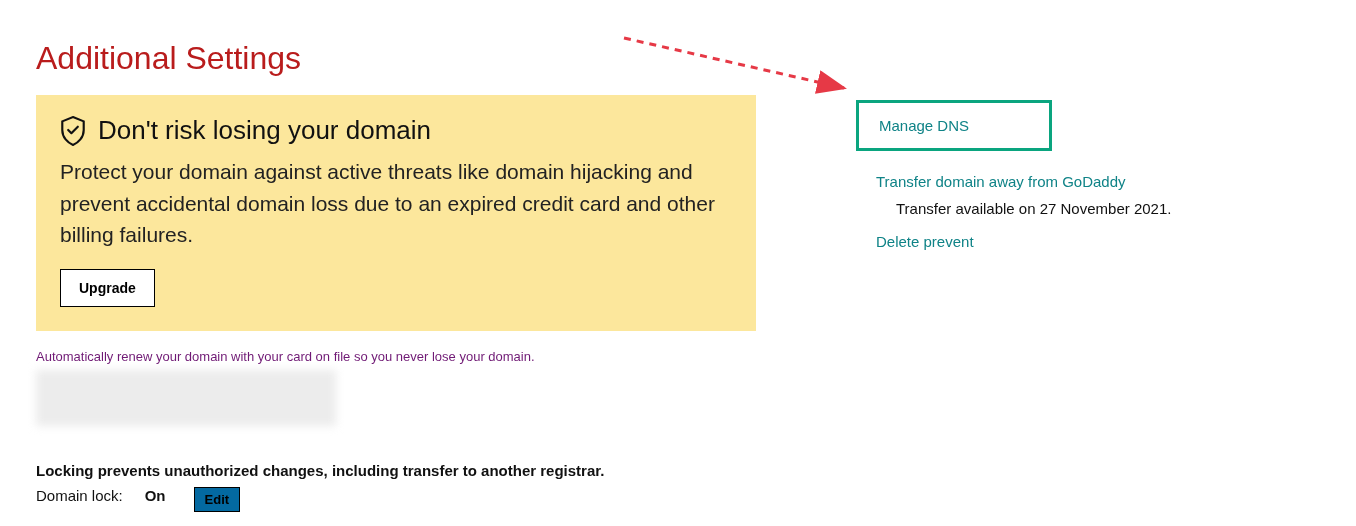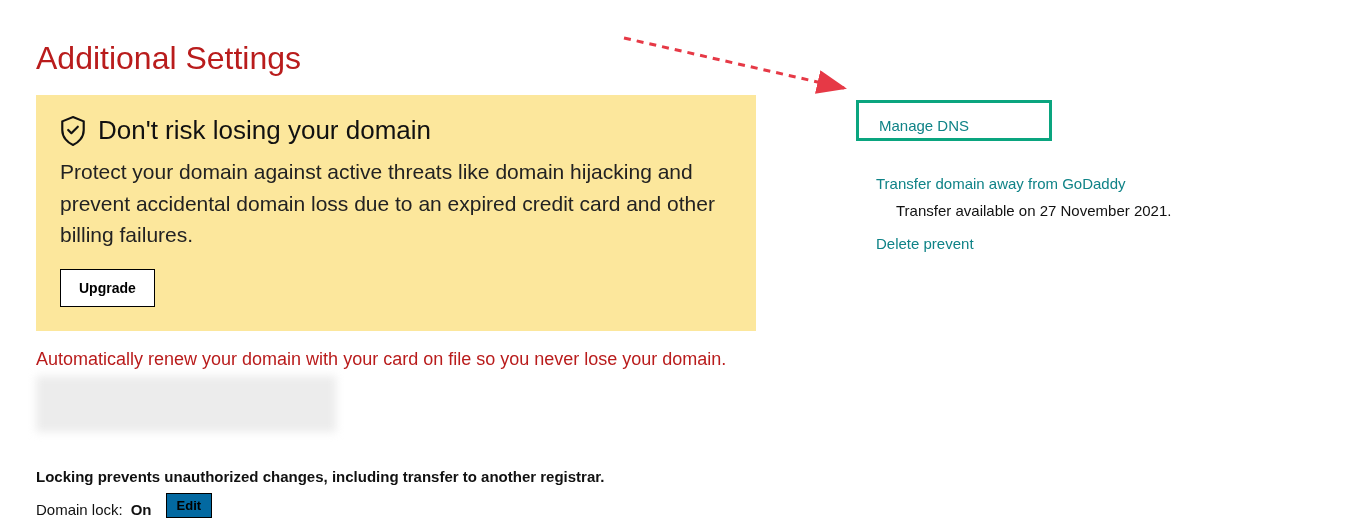--- a/index.html
+++ b/index.html
@@ -63,43 +63,43 @@
     .upgrade-btn {
       background: #fff;
       border: 1px solid #000;
       padding: 10px 18px;
       font-size: 14px;
       font-weight: bold;
       cursor: pointer;
       font-family: inherit;
     }
     .renew-text {
-      font-size: 18px;
-      color: #b91c1c;
+      font-size: 13px;
+      color: #701a75;
       margin-bottom: 6px;
     }
     .blurred-placeholder {
       width: 300px;
       height: 56px;
       background: #ececec;
       filter: blur(4px);
       margin-bottom: 36px;
     }
     .lock-desc {
       font-size: 15px;
       color: #111;
       margin-bottom: 8px;
       font-weight: bold;
     }
     .lock-row {
       font-size: 15px;
       color: #111;
       display: flex;
-      align-items: flex-end;
-      gap: 8px;
+      align-items: flex-start;
+      gap: 22px;
     }
     .lock-status {
       font-weight: bold;
     }
     .edit-btn {
       border: 1px solid #000;
       background: #0369a1;
       padding: 4px 10px;
       font-size: 13px;
       font-weight: bold;
@@ -113,24 +113,24 @@
       gap: 16px;
       font-size: 15px;
     }
     .link-item {
       color: #0f8387;
       cursor: pointer;
       text-decoration: none;
     }
     .highlight-box {
       border: 3px solid #0aa57f;
-      padding: 14px 80px 4px 14px;
+      padding: 14px 80px 14px 14px;
       width: fit-content;
       margin-left: -20px;
-      margin-bottom: 18px;
+      margin-bottom: 6px;
     }
     .highlight-box .link-item {
       margin-left: 6px;
     }
     .sub-note {
       margin-left: 20px;
       color: #111;
     }
     
     .annotation-arrow {

